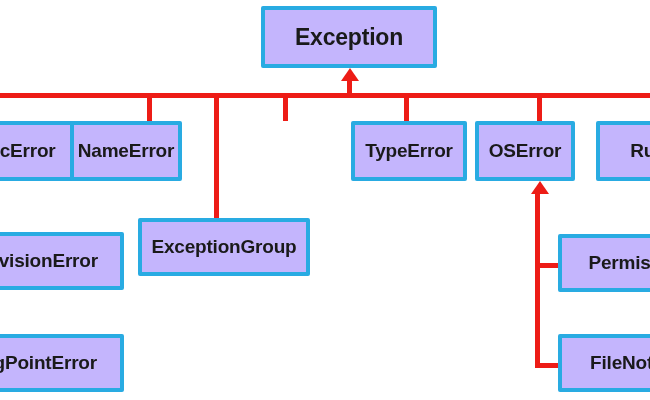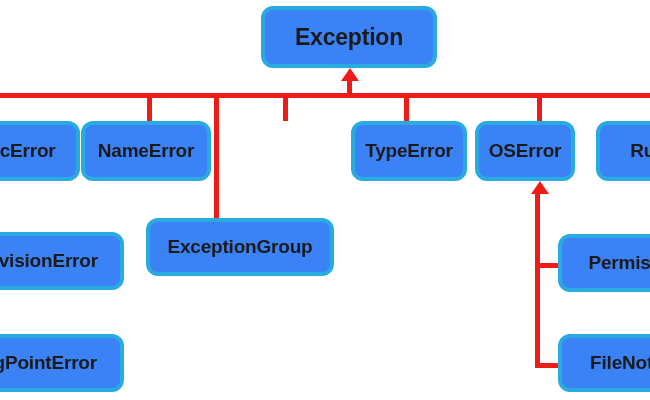--- a/index.html
+++ b/index.html
@@ -15,23 +15,23 @@
     position: relative;
     width: 650px;
     height: 400px;
     background: #ffffff;
     overflow: hidden;
   }
   
   .node {
     position: absolute;
     box-sizing: border-box;
-    background: #3b82f6;
+    background: #c4b5fd;
     border: 4px solid #29ABE2;
-    border-radius: 12px;
+    border-radius: 2px;
     display: flex;
     align-items: center;
     justify-content: center;
     z-index: 3;
   }
   .node-label {
     font-family: "Liberation Sans", sans-serif;
     font-weight: bold;
     color: #1a1a1a;
     white-space: nowrap;
@@ -80,42 +80,42 @@
   <div class="conn conn-v" style="left:283px; top:93px; height:28px;"></div>
   <div class="conn conn-v" style="left:404px; top:93px; height:28px;"></div>
   <div class="conn conn-v" style="left:537px; top:93px; height:28px;"></div>
 
   <div class="conn conn-v" style="left:214px; top:93px; height:125px;"></div>
 
   <div class="node level2" style="left:-36px; top:121px; width:116px; height:60px;">
     <span class="node-label">ticError</span>
   </div>
 
-  <div class="node level2" style="left:81px; top:121px; width:130px; height:60px;">
+  <div class="node level2" style="left:70px; top:121px; width:112px; height:60px;">
     <span class="node-label">NameError</span>
   </div>
 
 
   <div class="node level2" style="left:475px; top:121px; width:100px; height:60px;">
     <span class="node-label">OSError</span>
   </div>
 
   <div class="node level2" style="left:351px; top:121px; width:116px; height:60px;">
     <span class="node-label">TypeError</span>
   </div>
 
   <div class="node level2" style="left:596px; top:121px; width:116px; height:60px;">
     <span class="node-label">Runti</span>
   </div>
 
   <div class="node level3" style="left:-46px; top:232px; width:170px; height:58px;">
     <span class="node-label">DivisionError</span>
   </div>
 
-  <div class="node level3" style="left:138px; top:218px; width:188px; height:58px;margin-left:8px;">
+  <div class="node level3" style="left:138px; top:218px; width:172px; height:58px;">
     <span class="node-label">ExceptionGroup</span>
   </div>
 
   <div class="node level3" style="left:-50px; top:334px; width:174px; height:58px;">
     <span class="node-label">ingPointError</span>
   </div>
 
   <div class="arrow-up" style="left:531px; top:181px;"></div>
   <div class="conn conn-v" style="left:535px; top:193px; height:175px;"></div>
   <div class="conn conn-h" style="left:535px; top:263px; width:28px;"></div>

